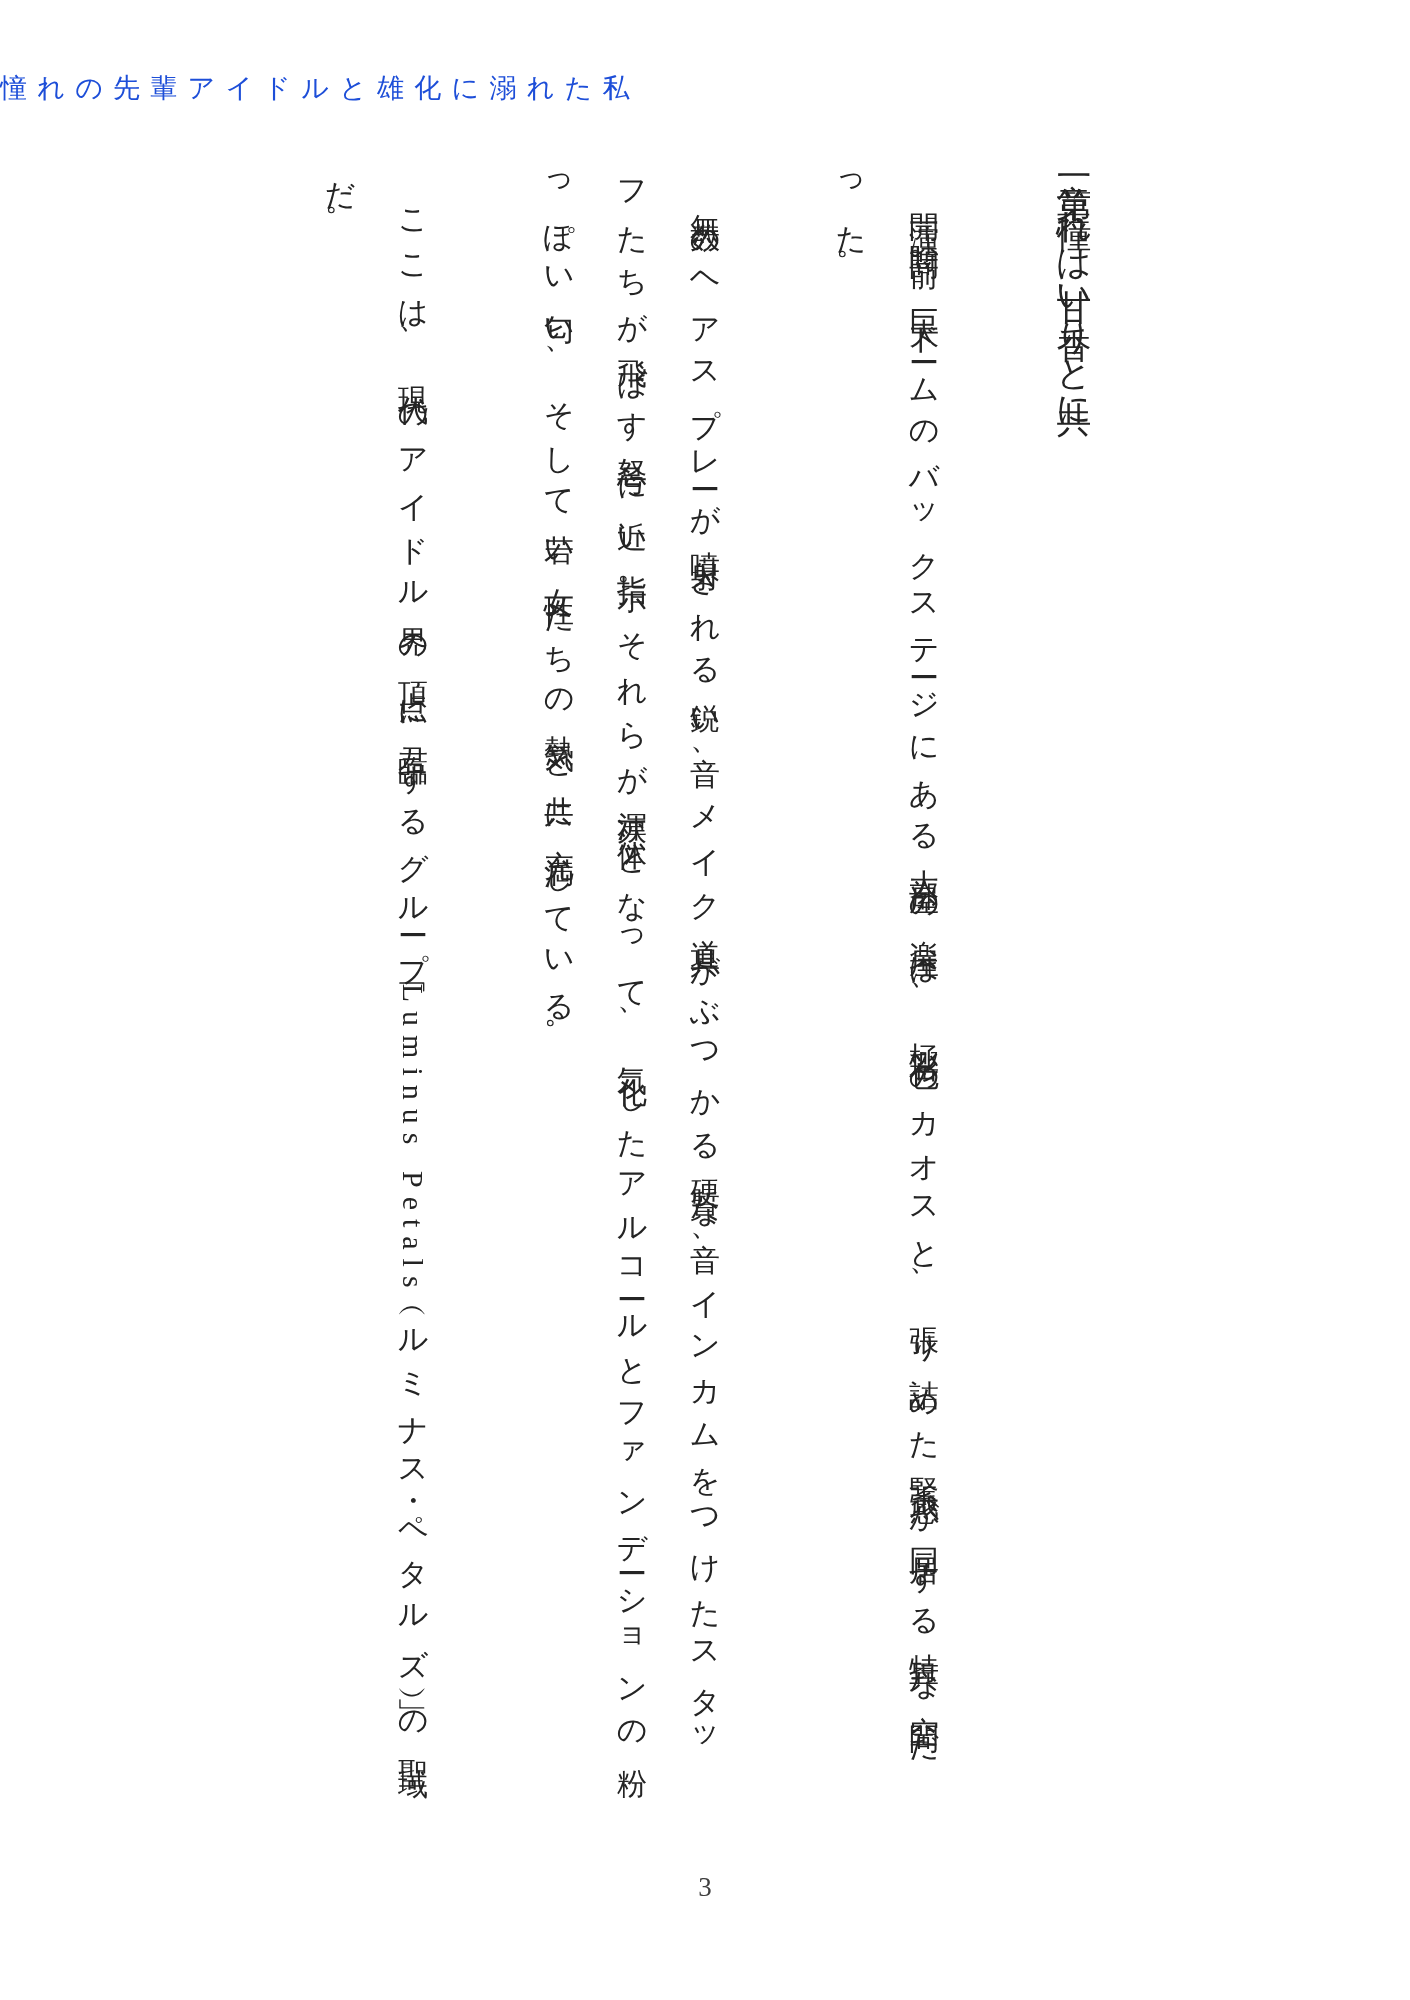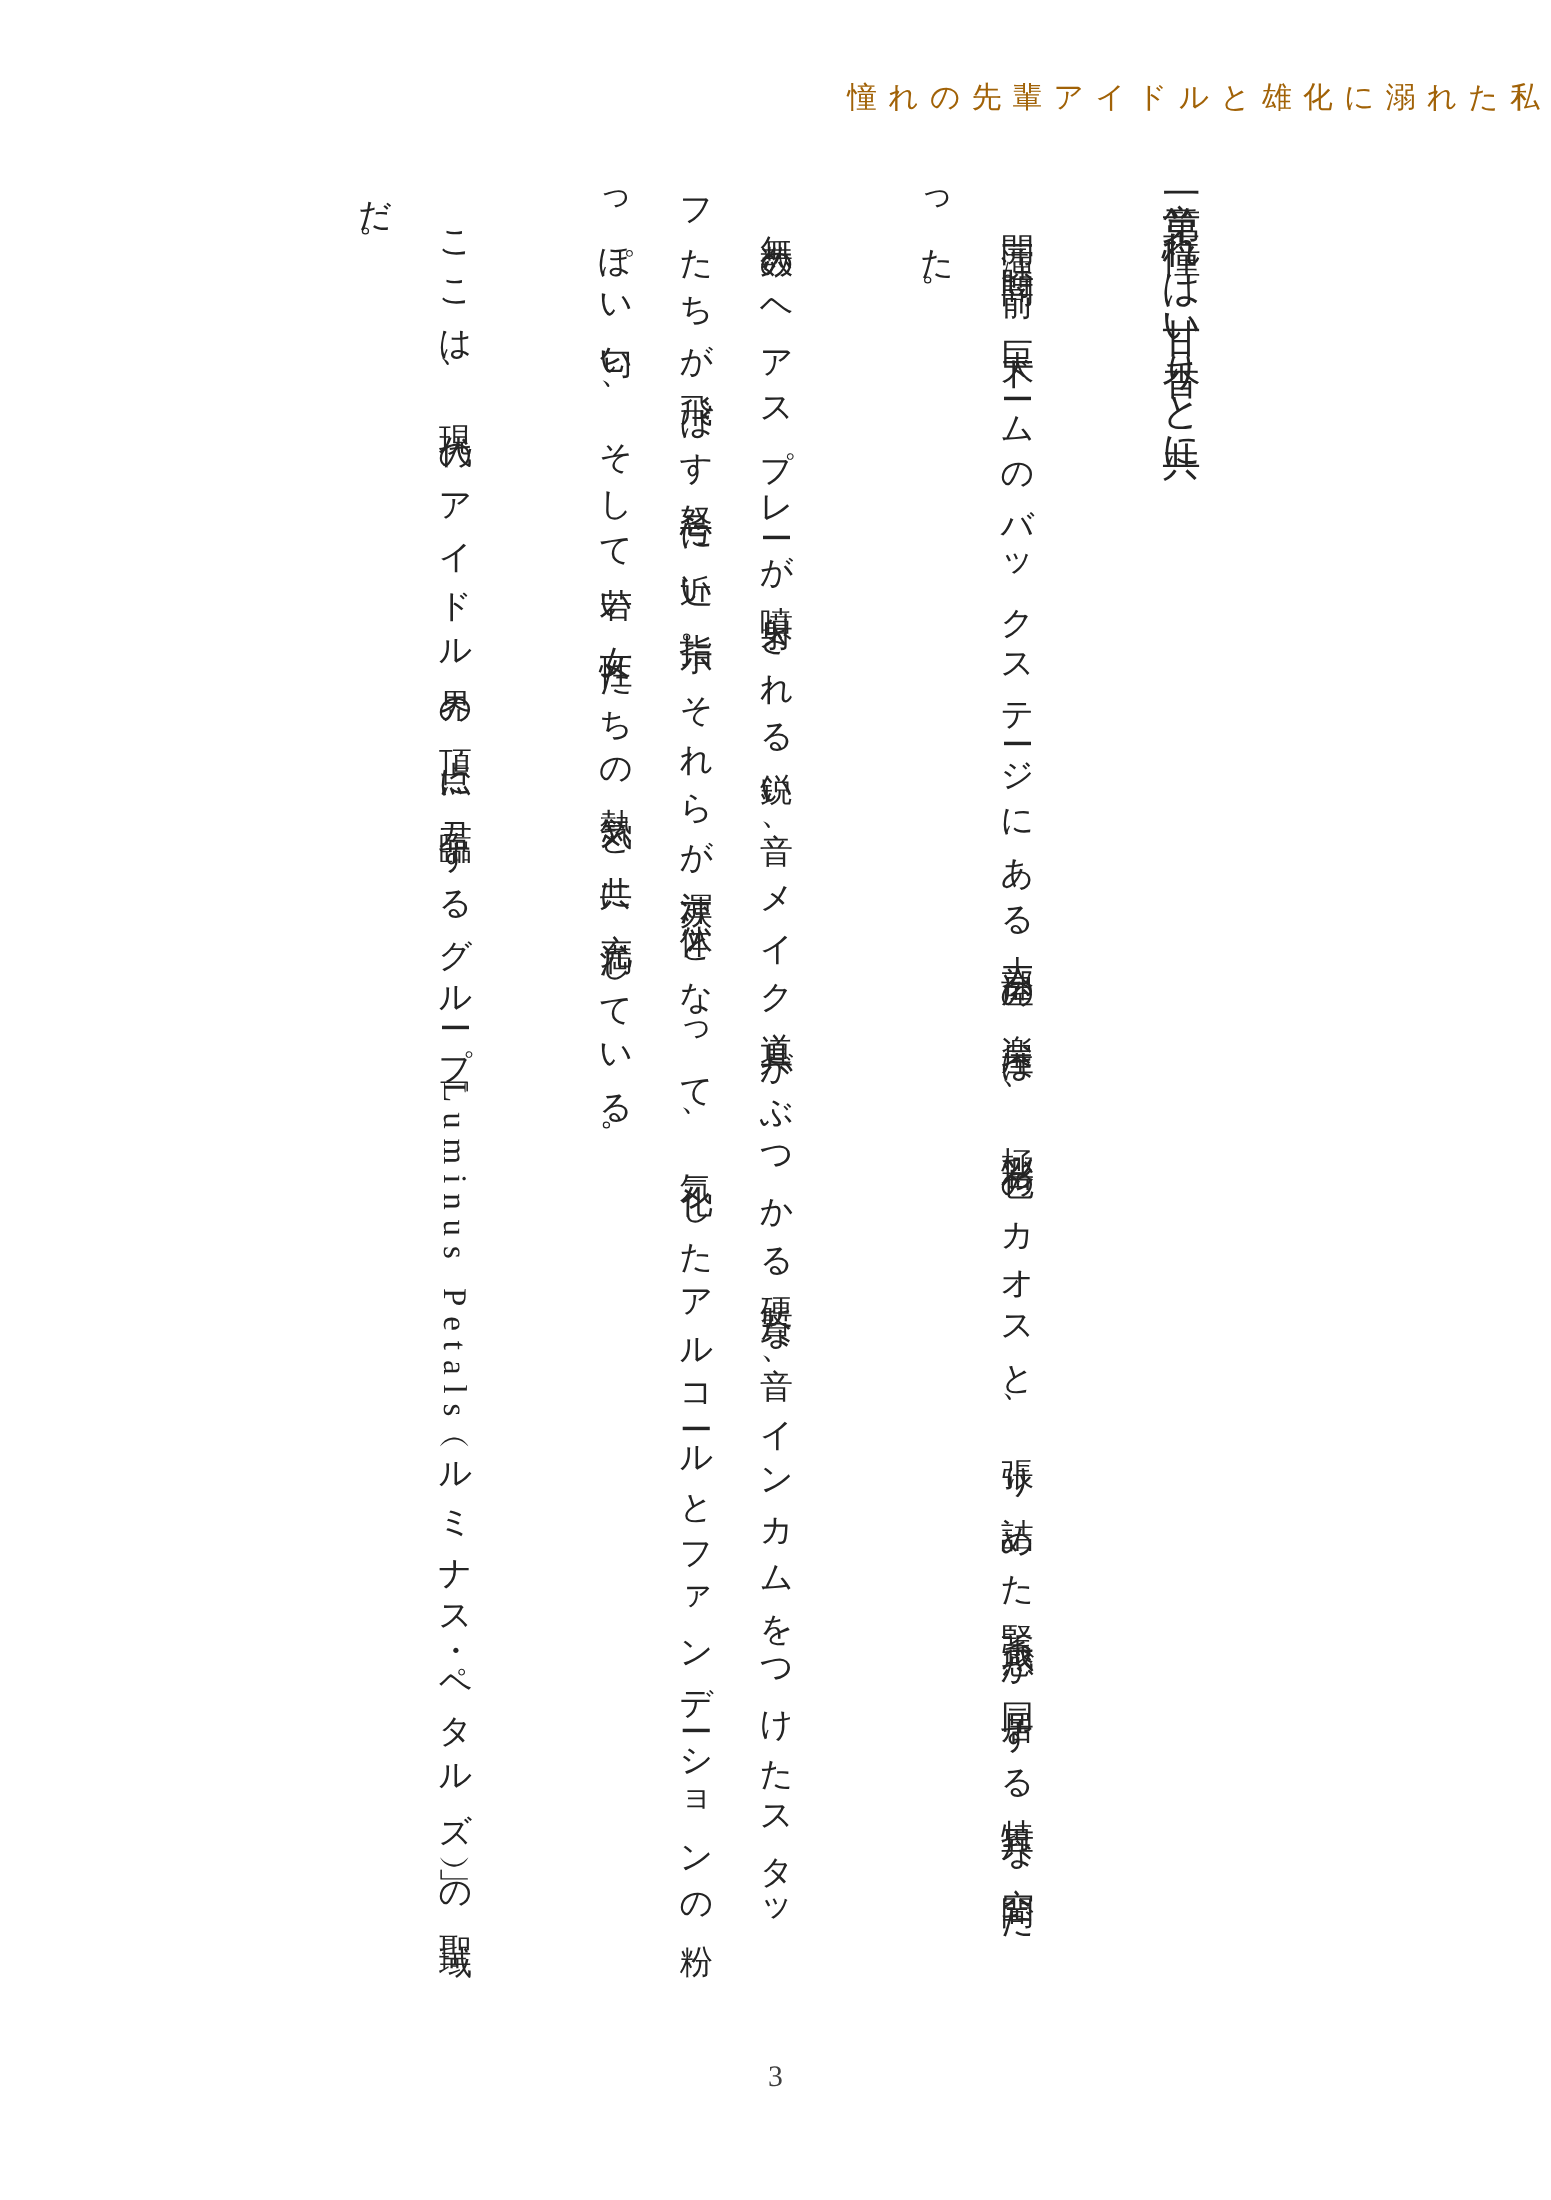--- a/index.html
+++ b/index.html
@@ -6,24 +6,24 @@
   body {
     width: 1410px; height: 2000px;
     background: #ffffff;
     position: relative;
     overflow: hidden;
     font-family: "Liberation Serif", "DejaVu Serif", serif;
   }
   .running-header {
     position: absolute;
     top: 70px; left: 0; width: 100%;
-    text-align: right;
+    text-align: left;
     font-size: 27px;
     letter-spacing: 0.38em;
-    color: #a16207;
+    color: #1d4ed8;
     white-space: nowrap;
   }
   .text-block {
     position: absolute;
     top: 160px; right: 305px;
     height: 1594px;
     writing-mode: vertical-rl;
     text-orientation: mixed;
     color: #242424;
   }

